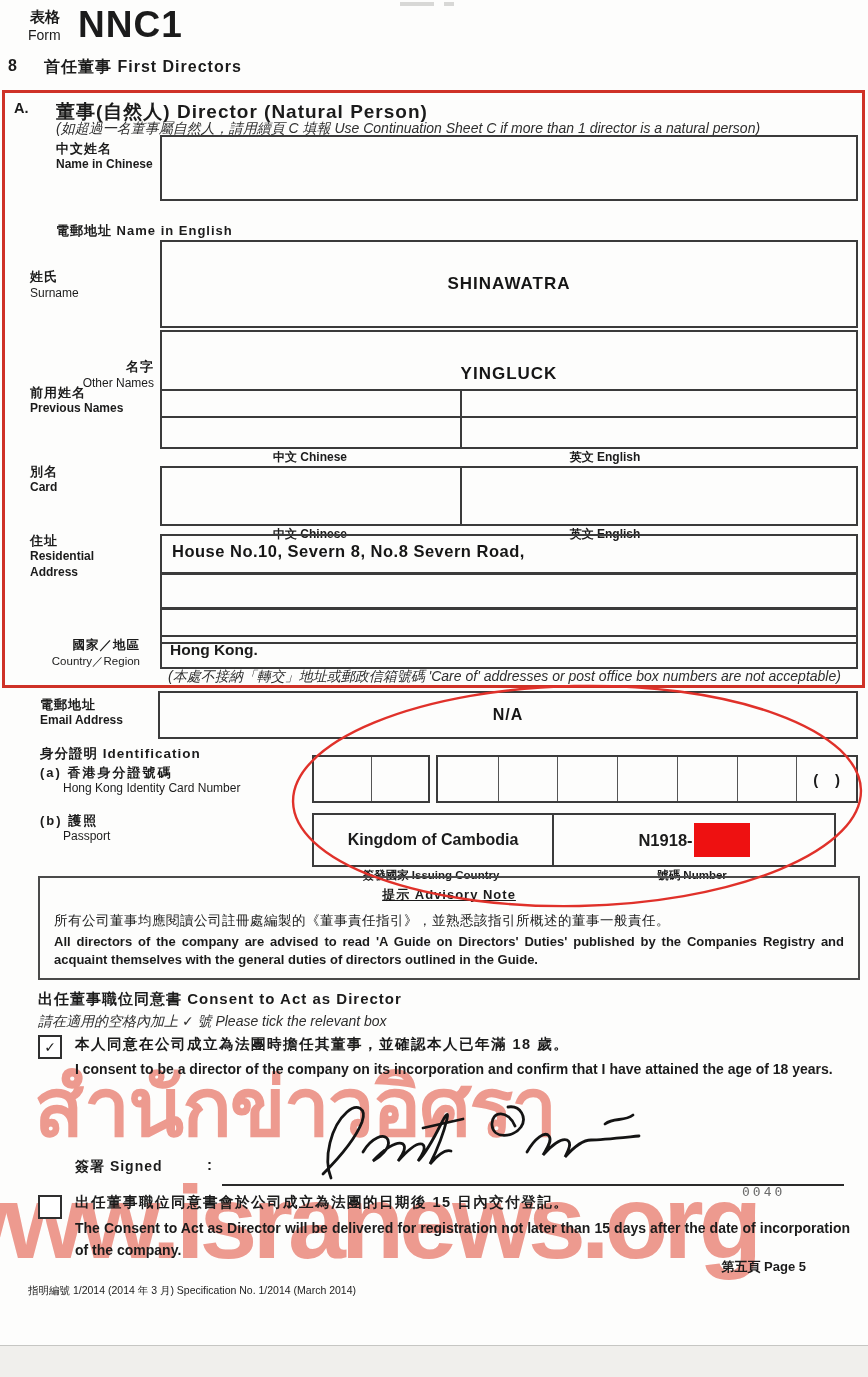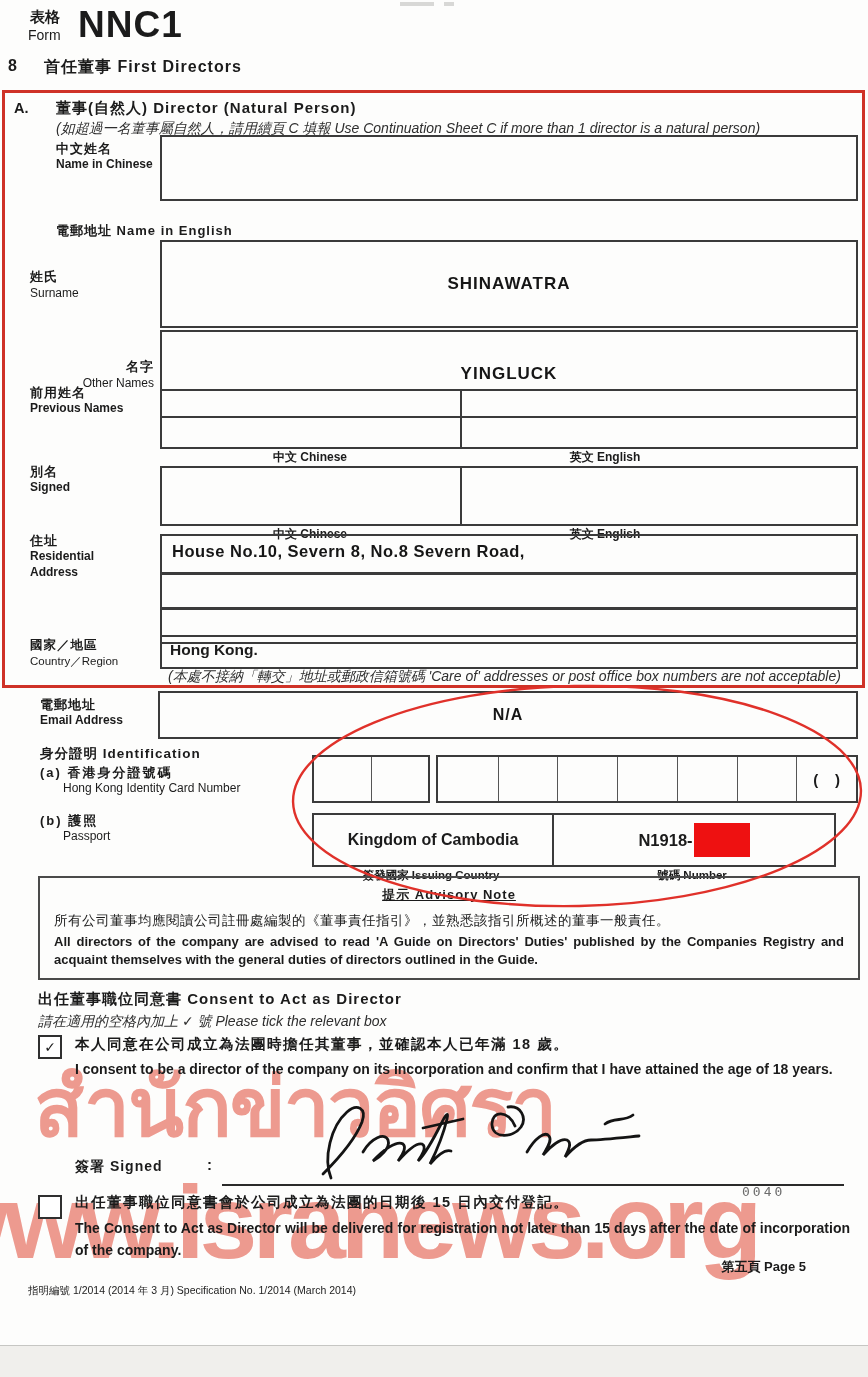--- a/index.html
+++ b/index.html
@@ -34,21 +34,21 @@
 
   <div class="abs" style="left:30px;top:8px;font-size:15px;font-weight:bold;">表格</div>
   <div class="abs" style="left:28px;top:27px;font-size:14px;">Form</div>
   <div class="abs" style="left:78px;top:4px;font-size:37px;font-weight:bold;letter-spacing:1px;">NNC1</div>
   <div class="abs" style="left:8px;top:57px;font-size:16px;font-weight:bold;">8</div>
   <div class="abs" style="left:44px;top:57px;font-size:16px;font-weight:bold;letter-spacing:1px;">首任董事 First Directors</div>
 
   <div class="redbox"></div>
 
   <div class="abs" style="left:14px;top:100px;font-size:14.5px;font-weight:bold;">A.</div>
-  <div class="abs" style="left:56px;top:99px;font-size:15px;font-weight:bold;letter-spacing:1px;">董事(自然人) Director (Natural Person)</div>
+  <div class="abs" style="left:56px;top:99px;font-size:19px;font-weight:bold;letter-spacing:1px;">董事(自然人) Director (Natural Person)</div>
   <div class="abs note" style="left:56px;top:120px;">(如超過一名董事屬自然人，請用續頁 C 填報 Use Continuation Sheet C if more than 1 director is a natural person)</div>
 
   <div class="abs zh" style="left:56px;top:140px;">中文姓名</div>
   <div class="abs en" style="left:56px;top:157px;">Name in Chinese</div>
   <div class="box center" style="left:160px;top:135px;width:694px;height:62px;">
     <span class="val"></span>
   </div>
 
   <div class="abs zh" style="left:56px;top:222px;">電郵地址 Name in English</div>
 
@@ -70,37 +70,37 @@
 
   <div class="abs zh" style="left:30px;top:384px;">前用姓名</div>
   <div class="abs en" style="left:30px;top:401px;">Previous Names</div>
   <div class="box" style="left:160px;top:389px;width:694px;height:56px;">
     <div style="position:absolute;left:298px;top:0;bottom:0;border-left:2px solid #3b3b3b;"></div>
   </div>
   <div class="abs en" style="left:250px;top:449px;width:120px;text-align:center;">中文 Chinese</div>
   <div class="abs en" style="left:545px;top:449px;width:120px;text-align:center;">英文 English</div>
 
   <div class="abs zh" style="left:30px;top:463px;">別名</div>
-  <div class="abs en" style="left:30px;top:480px;">Signed</div>
+  <div class="abs en" style="left:30px;top:480px;">Card</div>
   <div class="box" style="left:160px;top:466px;width:694px;height:56px;">
     <div style="position:absolute;left:298px;top:0;bottom:0;border-left:2px solid #3b3b3b;"></div>
   </div>
   <div class="abs en" style="left:250px;top:526px;width:120px;text-align:center;">中文 Chinese</div>
   <div class="abs en" style="left:545px;top:526px;width:120px;text-align:center;">英文 English</div>
 
   <div class="abs zh" style="left:30px;top:532px;">住址</div>
   <div class="abs en" style="left:30px;top:549px;">Residential</div>
   <div class="abs en" style="left:30px;top:565px;">Address</div>
   <div class="box" style="left:160px;top:534px;width:694px;height:36px;">
     <span class="val" style="position:absolute;left:10px;top:6px;font-weight:600;font-size:16.5px;letter-spacing:0.5px;">House No.10, Severn 8, No.8 Severn Road,</span>
   </div>
   <div class="box" style="left:160px;top:573px;width:694px;height:32px;"></div>
   <div class="box" style="left:160px;top:608px;width:694px;height:32px;"></div>
 
-  <div class="abs" style="left:30px;top:637px;width:124px;text-align:left;">
+  <div class="abs" style="left:16px;top:637px;width:124px;text-align:right;">
     <div class="zh" style="font-size:12.5px;">國家／地區</div>
     <div style="font-size:11.5px;">Country／Region</div>
   </div>
   <div class="box" style="left:160px;top:635px;width:694px;height:30px;">
     <span style="position:absolute;left:8px;top:4px;font-size:15.5px;font-weight:600;">Hong Kong.</span>
   </div>
   <div class="abs note" style="left:168px;top:668px;">(本處不接納「轉交」地址或郵政信箱號碼 'Care of' addresses or post office box numbers are not acceptable)</div>
 
   <div class="abs zh" style="left:40px;top:696px;">電郵地址</div>
   <div class="abs en" style="left:40px;top:713px;">Email Address</div>

